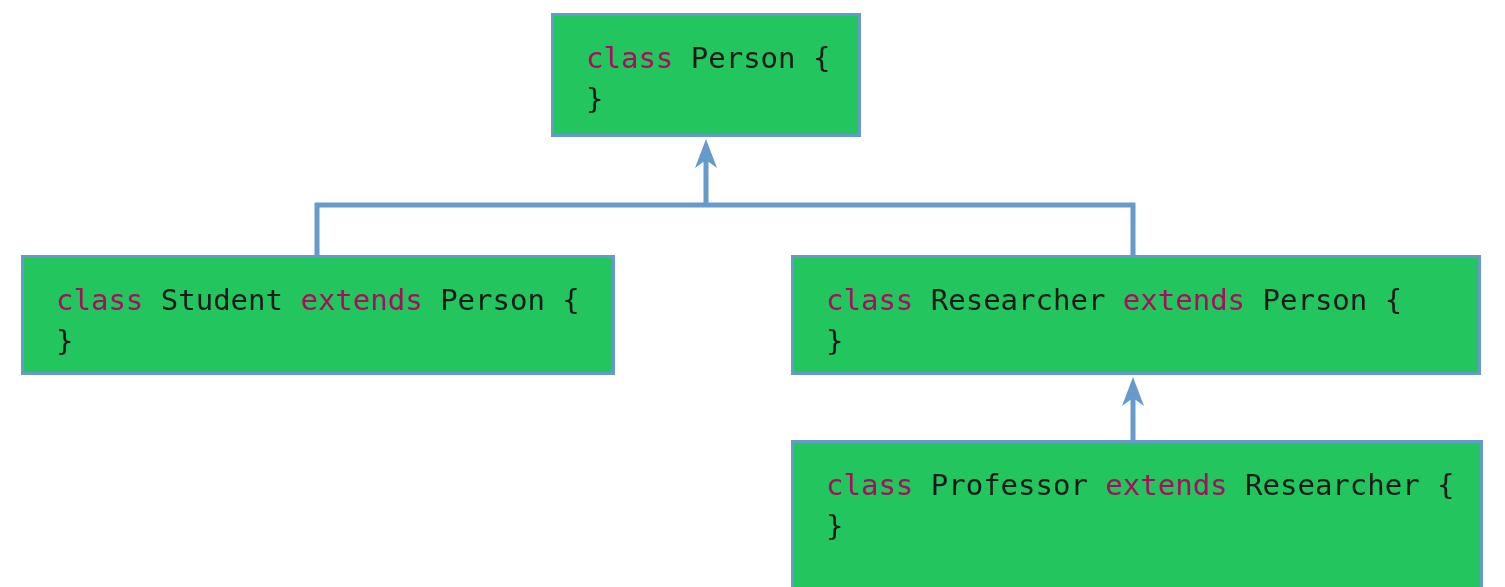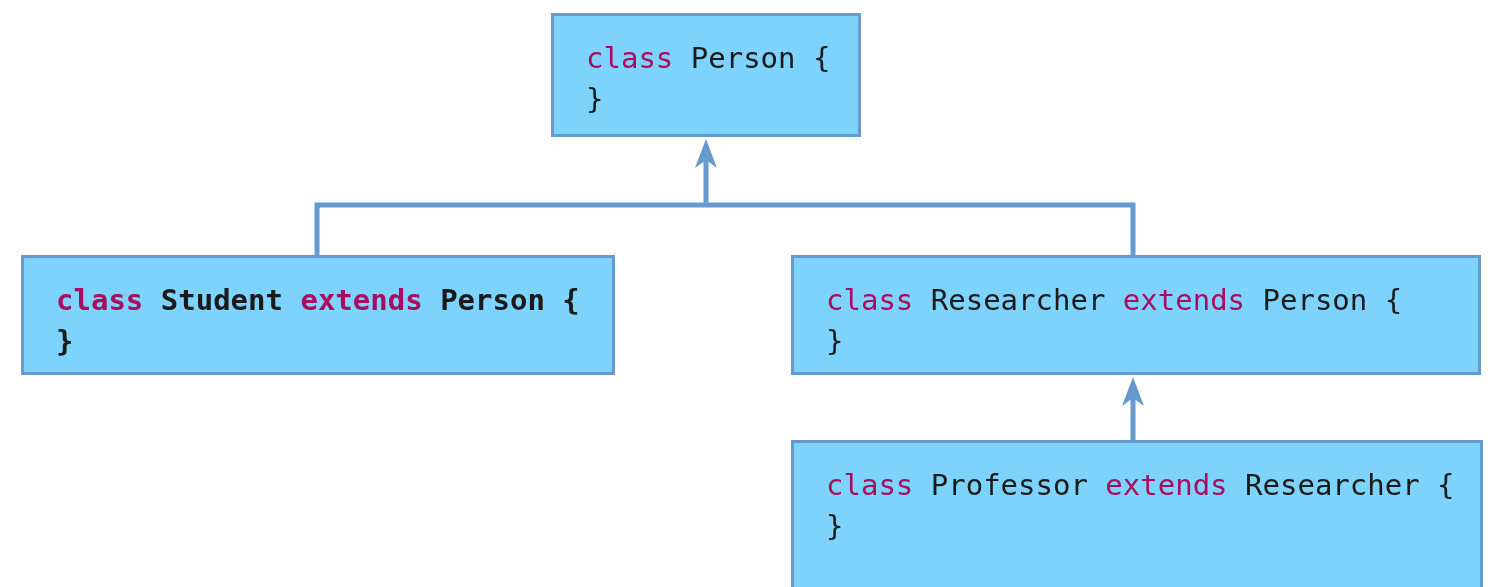--- a/index.html
+++ b/index.html
@@ -21,21 +21,21 @@
     position: absolute;
     left: 0;
     top: 0;
     width: 1505px;
     height: 587px;
     pointer-events: none;
   }
   .class-box {
     position: absolute;
     box-sizing: border-box;
-    background: #7dd3fc;
+    background: #22c55e;
     border: 3px solid #6699cc;
     z-index: 2;
   }
   .code {
     position: absolute;
     left: 32px;
     top: 22px;
     font-family: "DejaVu Sans Mono", monospace;
     font-size: 29px;
     line-height: 41px;
@@ -48,21 +48,21 @@
   }
   .id {
     color: #1a1a1a;
   }
   .brace {
     color: #1a1a1a;
   }
 
   
   #box-person     { left: 551px; top: 13px;  width: 310px; height: 124px; }
-  #box-student    { left: 21px;  top: 255px; width: 594px; height: 120px; font-weight: bold; }
+  #box-student    { left: 21px;  top: 255px; width: 594px; height: 120px; }
   #box-researcher { left: 791px; top: 255px; width: 690px; height: 120px; padding-left: 45px; }
   #box-professor  { left: 791px; top: 440px; width: 692px; height: 150px; }
 </style>
 </head>
 <body>
 
 <div id="diagram">
 
   <svg class="connector-layer" viewBox="0 0 1505 587" width="1505" height="587" xmlns="http://www.w3.org/2000/svg">
 

